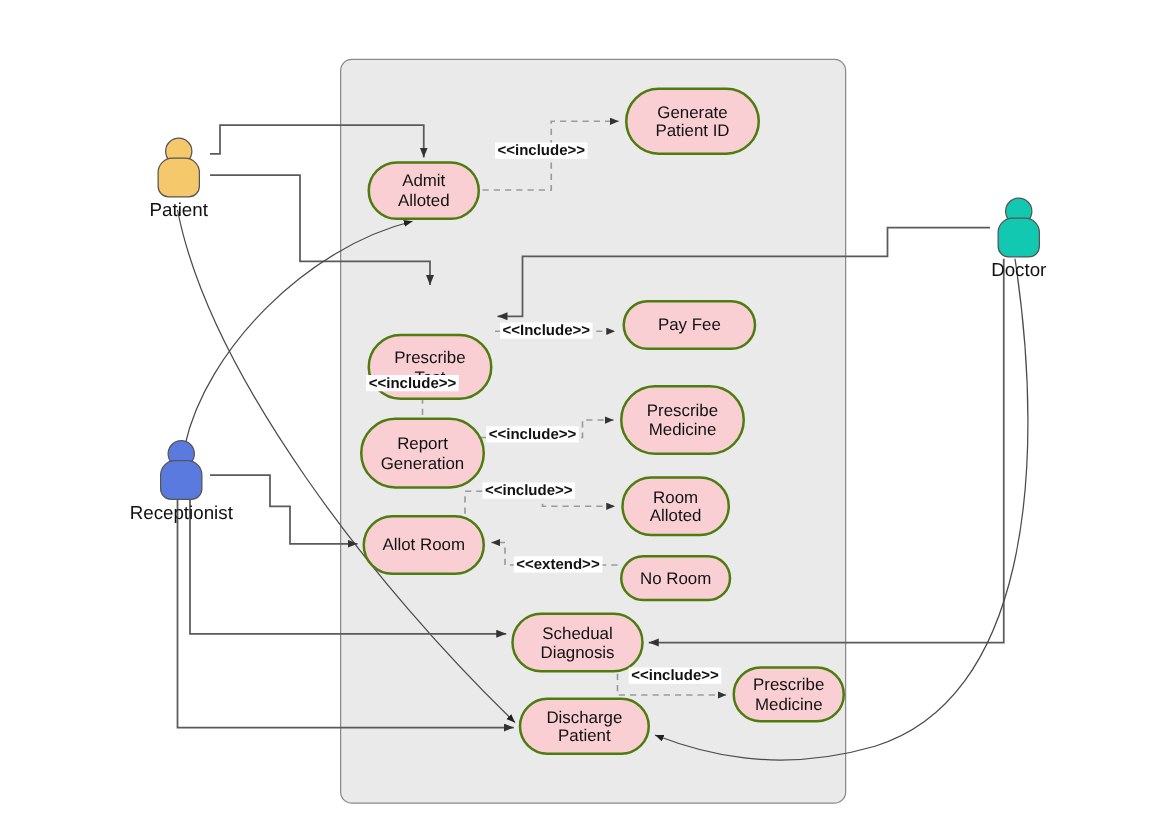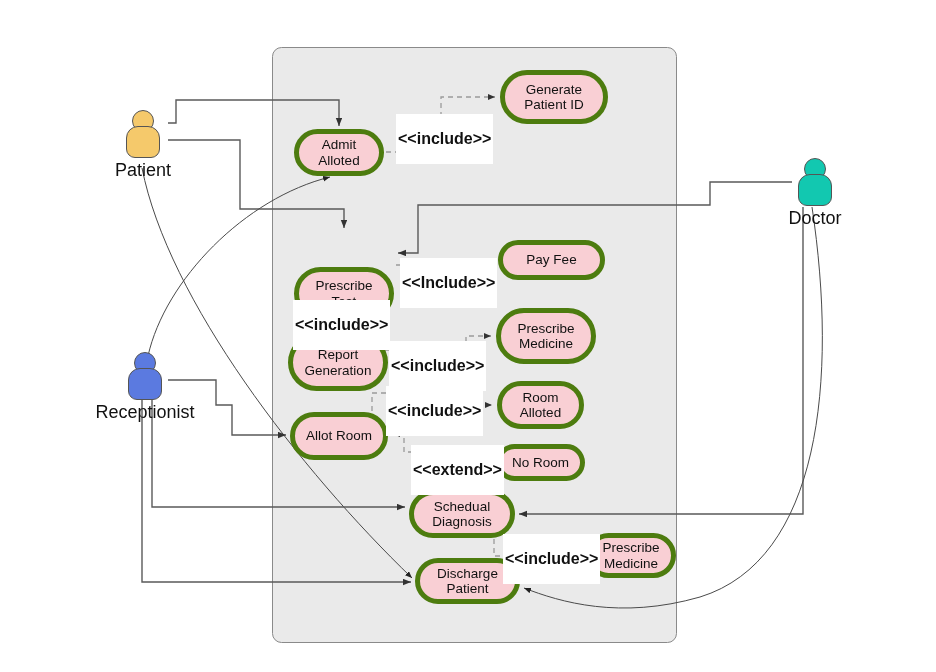--- a/index.html
+++ b/index.html
@@ -2,36 +2,36 @@
 <html><head>
 <meta charset="utf-8">
 <style>
   html,body{margin:0;padding:0;background:#ffffff;}
   body{width:936px;height:672px;overflow:hidden;
        font-family:"Liberation Sans","DejaVu Sans",sans-serif;}
   #stage{position:relative;width:936px;height:672px;background:#ffffff;}
   #wires{position:absolute;left:0;top:0;width:936px;height:672px;}
 
   .usecase{position:absolute;box-sizing:border-box;
-           background:#f9cfd4;border:5px solid #4d7c0f;
+           background:#f9cfd4;border:2px solid #4d7c0f;
            border-radius:999px;
            display:flex;align-items:center;justify-content:center;
            text-align:center;color:#111111;font-size:13.5px;line-height:1.12;
            padding:2px 6px;}
   .actor{position:absolute;width:46px;}
   .actor .glyph{position:relative;width:46px;height:48px;}
   .actor .head{position:absolute;left:12px;top:0;width:22px;height:22px;
                border-radius:50%;border:1px solid #555;box-sizing:border-box;}
   .actor .body{position:absolute;left:6px;top:16px;width:34px;height:32px;
                border-radius:12px 12px 9px 9px;border:1px solid #555;box-sizing:border-box;}
   .actor .nm{position:absolute;top:50px;left:50%;transform:translateX(-50%);
-             white-space:nowrap;font-size:18px;color:#111;}
+             white-space:nowrap;font-size:15px;color:#111;}
   .stereo{position:absolute;background:#ffffff;color:#111;
-          font-size:16px;font-weight:bold;white-space:nowrap;
-          padding:16px 2px;line-height:1.1;}
+          font-size:12px;font-weight:bold;white-space:nowrap;
+          padding:0 2px;line-height:1.1;}
 </style>
 </head>
 <body>
 
 <div id="stage">
 
   <svg id="wires" viewBox="0 0 936 672">
     <defs>
       <marker id="ah" markerWidth="9" markerHeight="9" refX="8" refY="3.2" orient="auto" markerUnits="userSpaceOnUse">
         <path d="M0,0 L8,3.2 L0,6.4 Z" fill="#333"></path>

